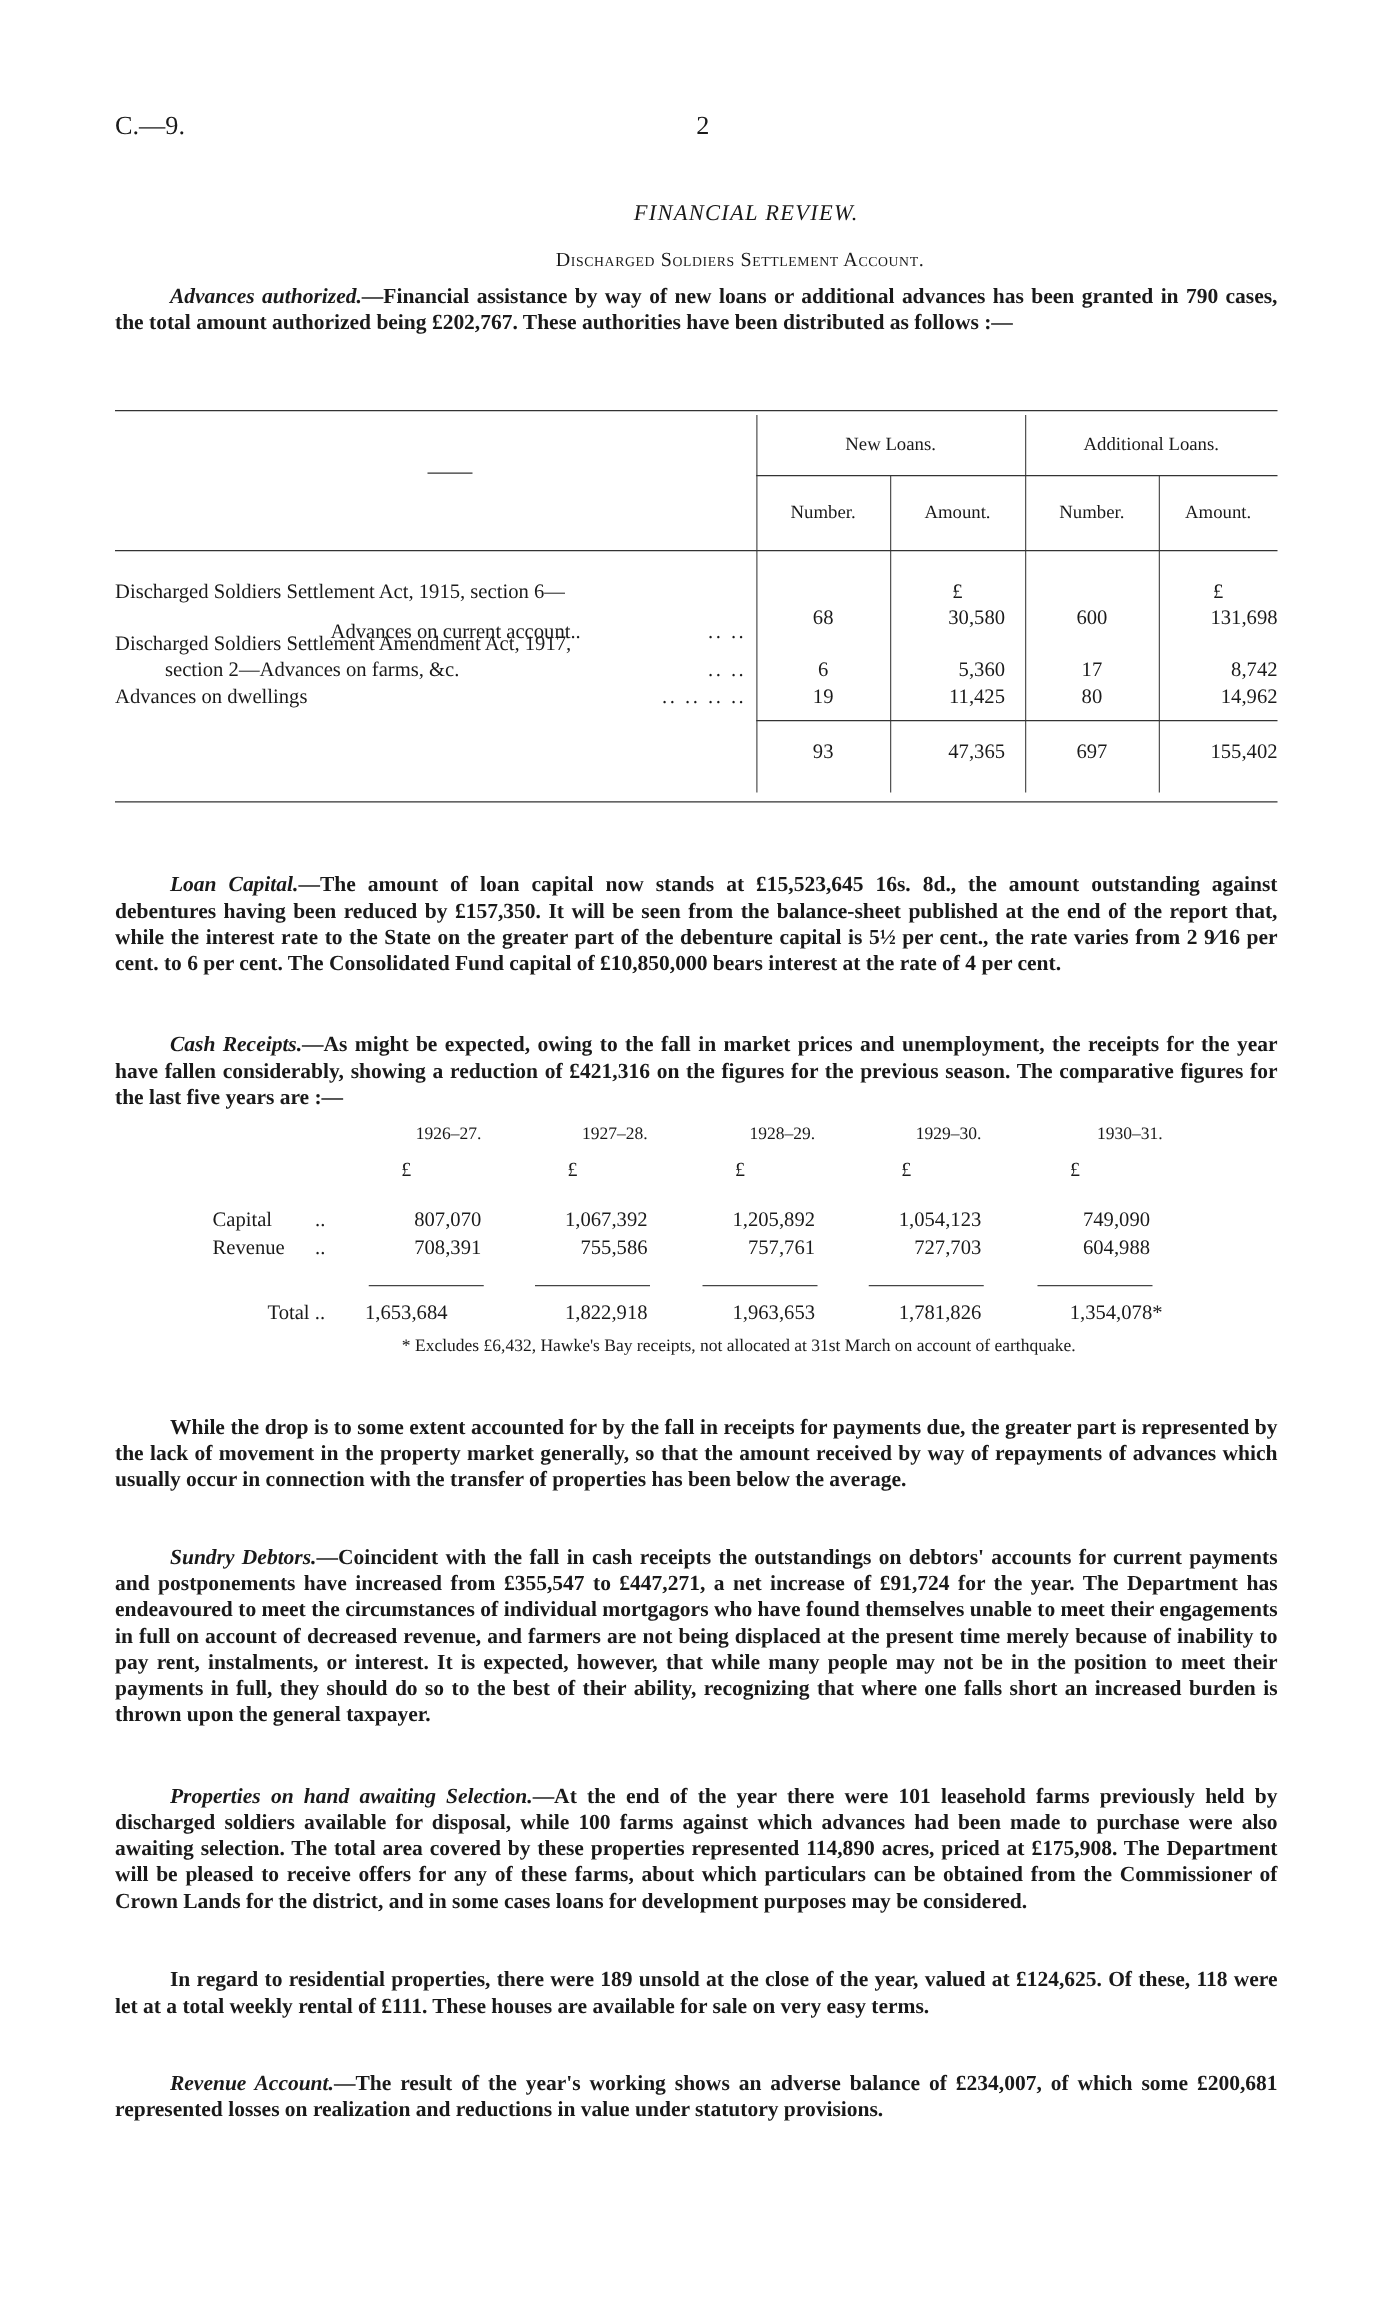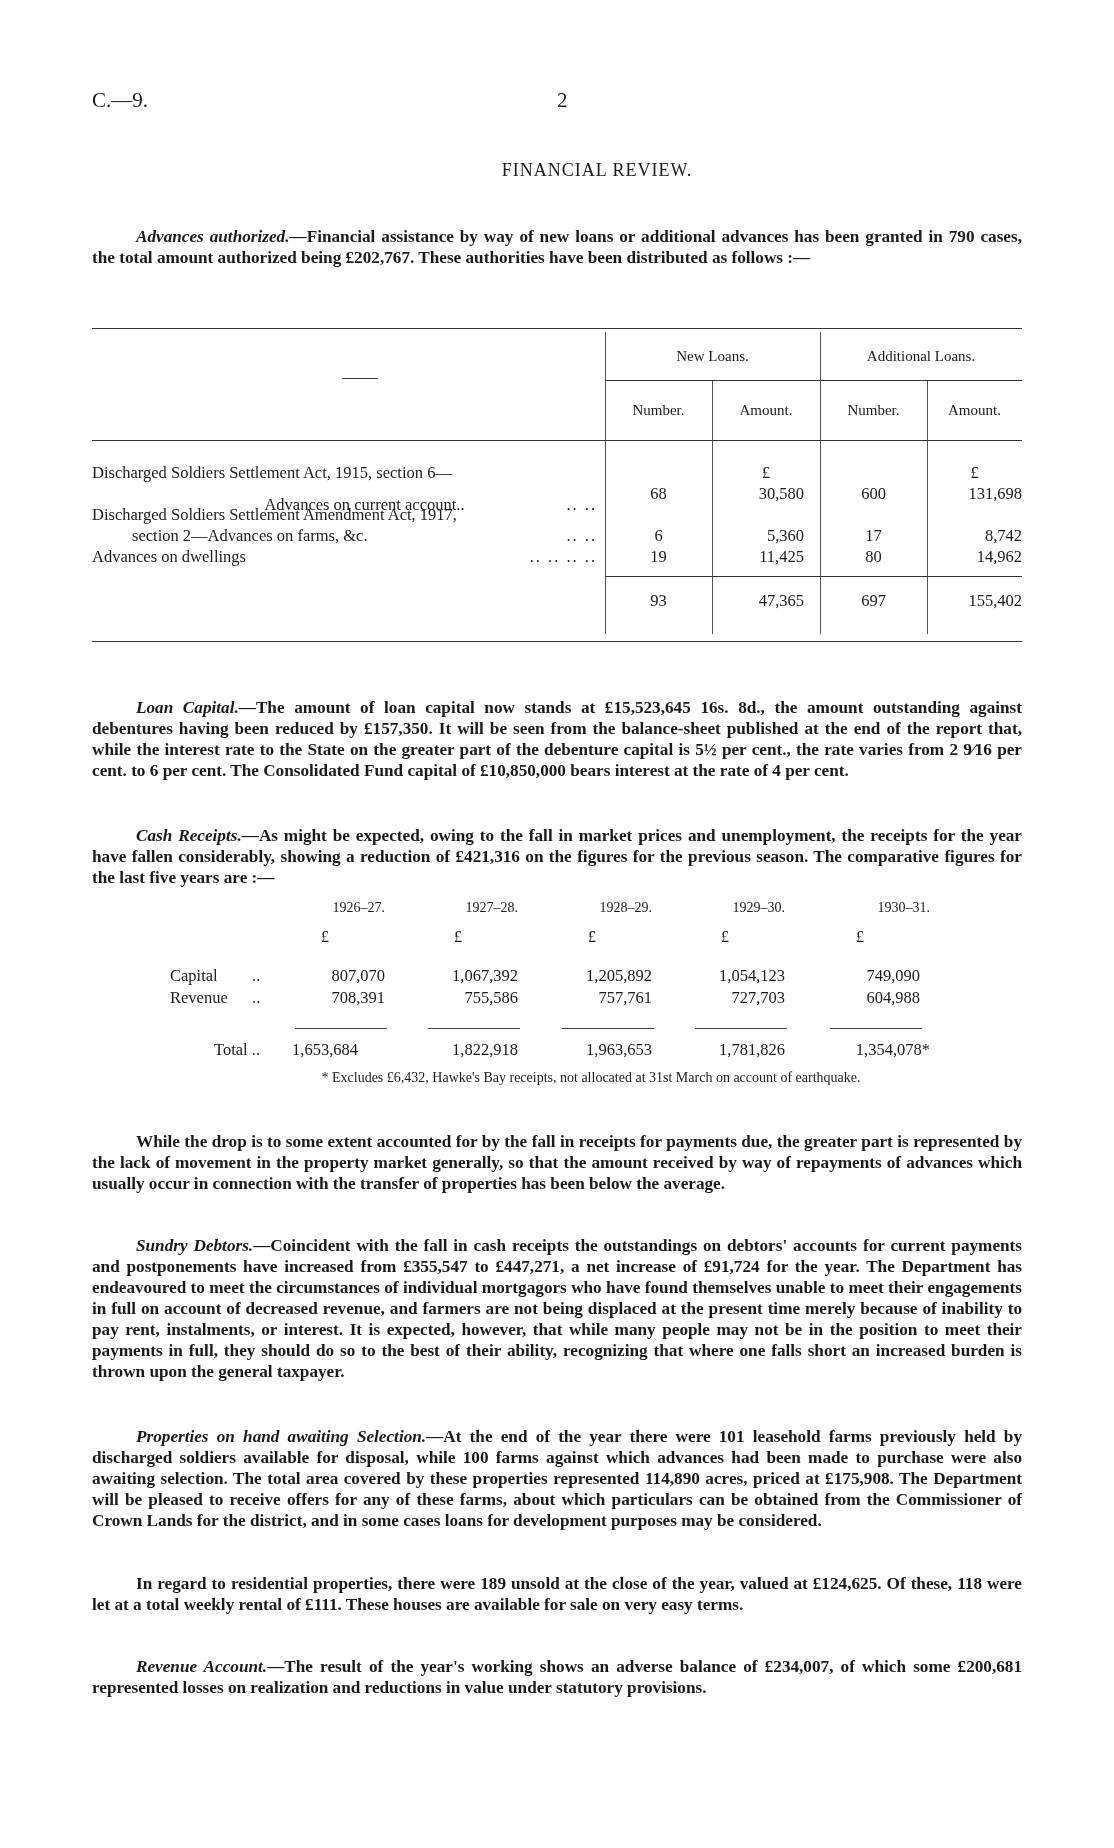--- a/index.html
+++ b/index.html
@@ -6,21 +6,21 @@
     body {
       width: 1114px; height: 1848px; position: relative; overflow: hidden;
       font-family: "DejaVu Serif", "Liberation Serif", serif;
       color: #1a1a1a;
     }
     .page { position: absolute; left: 0; top: 0; width: 1114px; height: 1848px; }
     .runhead { position: absolute; top: 88px; left: 92px; right: 92px; height: 24px; font-size: 19px; }
     .runhead .code { position: absolute; left: 0; top: 0; font-family: "Liberation Serif", serif; font-size: 21px; }
     .runhead .pnum { position: absolute; left: 465px; top: 0; font-family: "Liberation Serif", serif; font-size: 21px; }
     .title { position: absolute; top: 160px; left: 0; width: 1114px; text-align: center;
-      font-family: "Liberation Serif", serif; font-size: 18px; letter-spacing: 1px; padding-left: 80px; box-sizing: border-box; }
+      font-family: "Liberation Serif", serif; font-size: 18px; letter-spacing: 1px; padding-left: 80px; box-sizing: border-box; font-style: italic; }
     .subtitle { position: absolute; top: 200px; left: 0; width: 1114px; text-align: center;
       font-family: "Liberation Serif", serif; font-size: 16px; font-variant: small-caps; letter-spacing: 0.5px; padding-left: 70px; box-sizing: border-box; }
     .para { position: absolute; left: 92px; width: 930px; font-family: "Liberation Serif", serif;
       font-size: 17.2px; line-height: 21px; text-align: justify; font-weight: bold; }
     .para .lead { font-style: italic; }
     .para.indent { text-indent: 44px; }
 
     
     .t1 { position: absolute; left: 92px; top: 328px; width: 930px; height: 314px; font-family: "Liberation Serif", serif; }
     .t1 .rule { position: absolute; left: 0; right: 0; height: 1px; background: #333; }
@@ -47,20 +47,21 @@
 <body>
 
 <div class="page">
 
   <div class="runhead">
     <span class="code">C.—9.</span>
     <span class="pnum">2</span>
   </div>
 
   <div class="title">FINANCIAL REVIEW.</div>
+  <div class="subtitle">Discharged Soldiers Settlement Account.</div>
 
   <p class="para indent" style="top:226px; margin:0;">
     <span class="lead">Advances authorized.</span><span>—Financial assistance by way of new loans or additional advances has been granted in 790 cases, the total amount authorized being £202,767. These authorities have been distributed as follows :—</span>
   </p>
 
   <div class="t1">
     <div class="rule" style="top:0;"></div>
     <div class="dash"></div>
     <div class="vline" style="left:513px; top:4px; height:302px;"></div>
     <div class="vline" style="left:620px; top:52px; height:254px;"></div>

